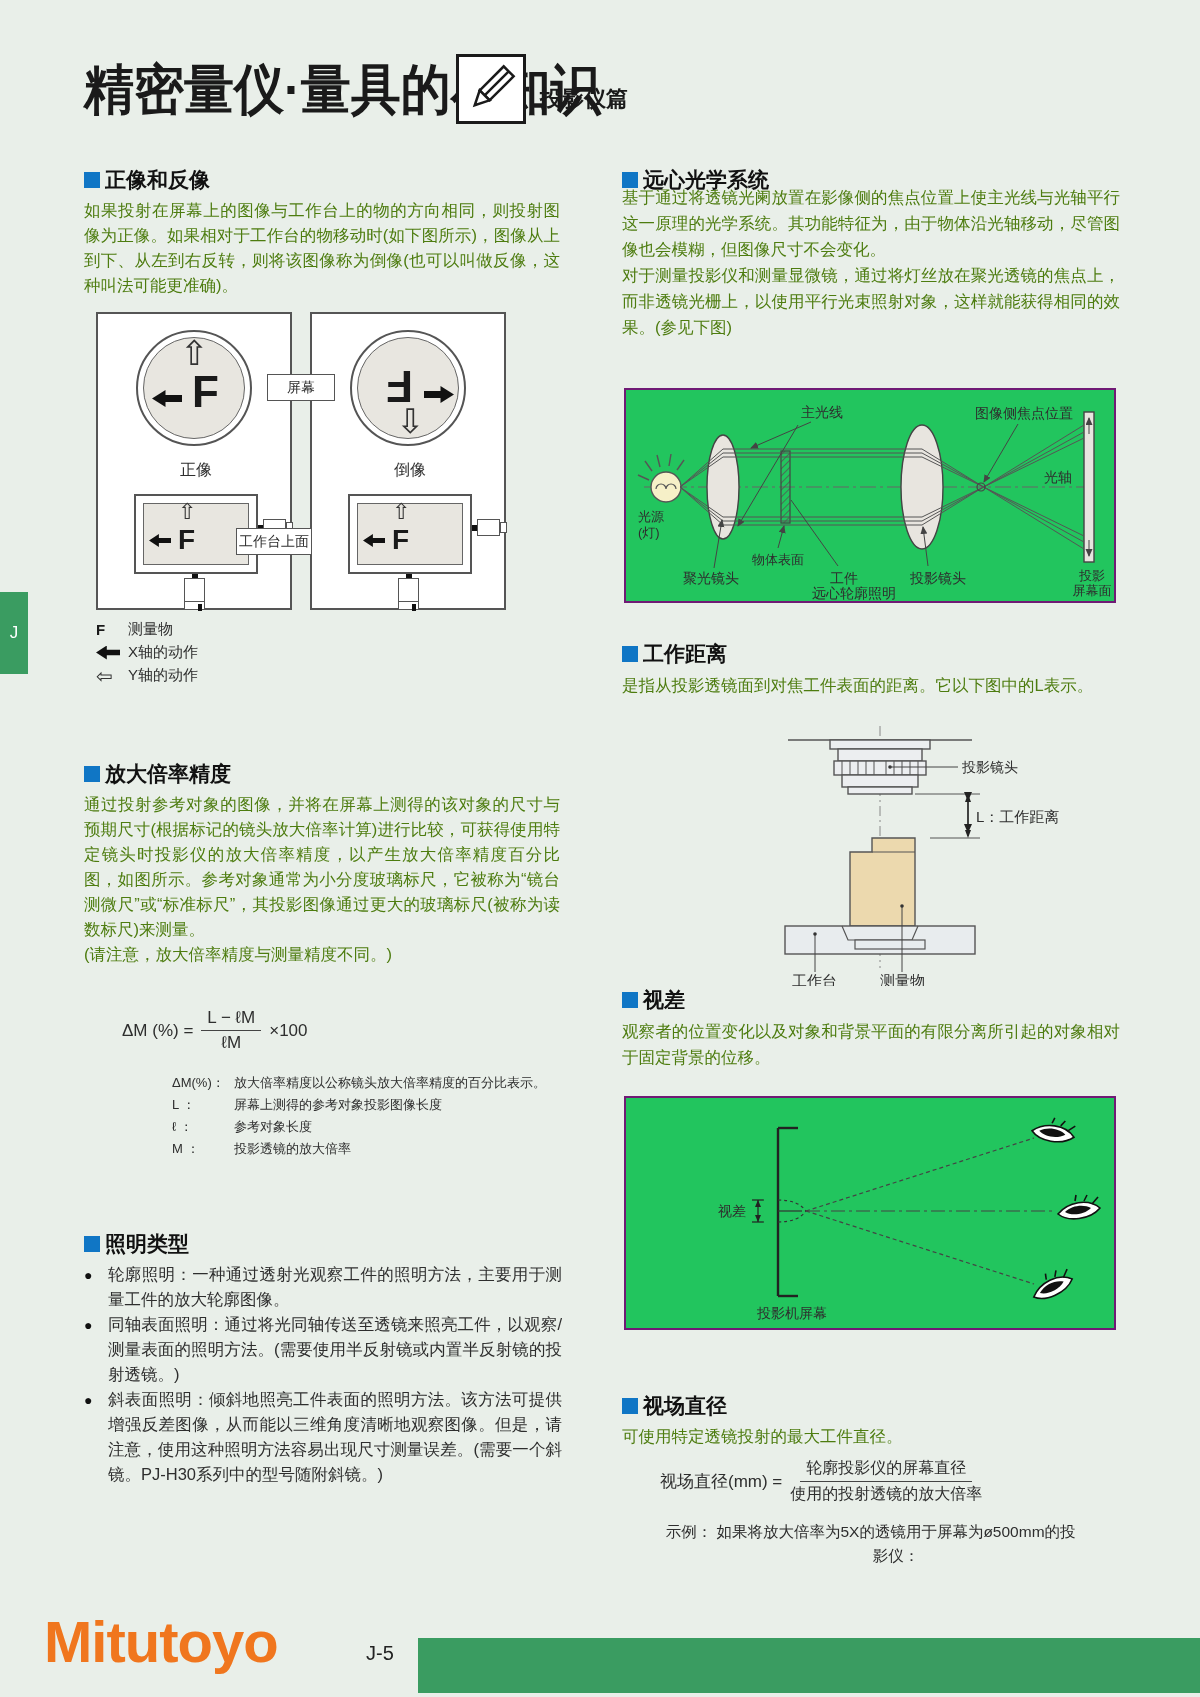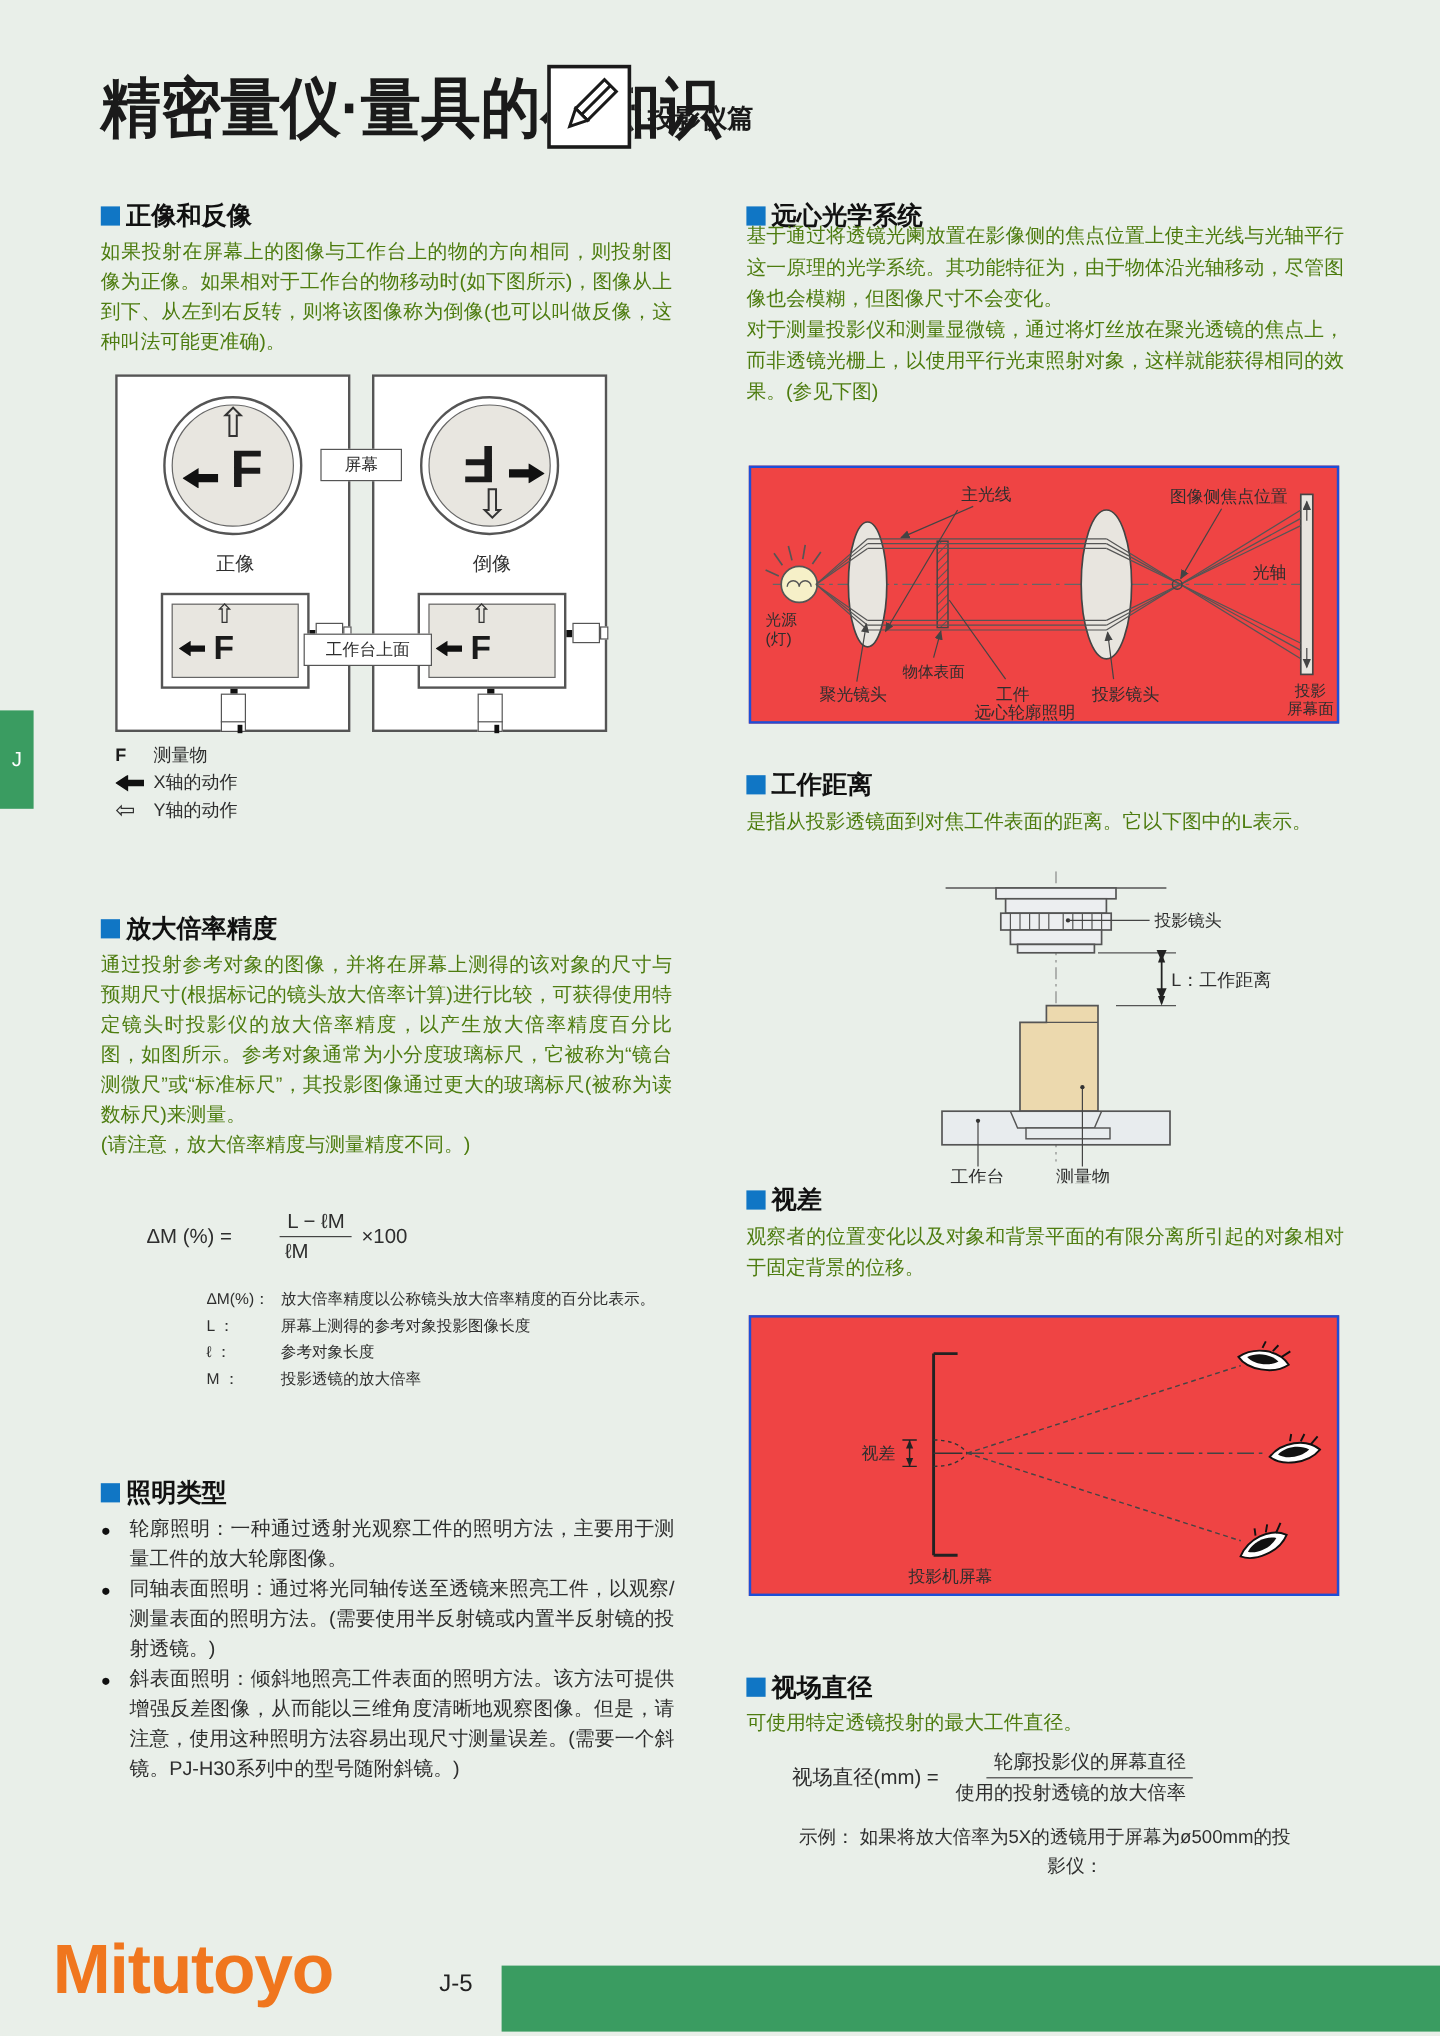--- a/index.html
+++ b/index.html
@@ -39,30 +39,30 @@
   .label-box { position:absolute; background:#fff; border:1.5px solid #555; font-size:14px; color:#2e2e2e; display:flex; align-items:center; justify-content:center; z-index:5;font-family:Liberation Serif, serif; }
   .mic-body { position:absolute; background:#fff; border:1.5px solid #555; }
   .mic-dark { position:absolute; background:#111; }
 
   .legend-row { display:flex; align-items:center; gap:8px; height:23px; font-size:15px; color:#2e2e2e; }
   .legend-f { font-weight:bold; font-size:15px; width:24px; color:#1a1a1a; }
 
   
   .formula { display:flex; align-items:center; gap:8px; font-size:17px; color:#2e2e2e; }
   .frac { display:inline-flex; flex-direction:column; align-items:center; }
-  .frac .num { padding:0 6px 2px 6px; border-bottom:1.5px solid #444;margin-left:32px; }
+  .frac .num { padding:0 6px 2px 6px; border-bottom:1.5px solid #444; }
   .frac .den { padding-top:2px; }
 
   .terms-row { display:flex; font-size:13px; line-height:22px; color:#2e2e2e; }
   .terms-row .t { width:62px; flex:none; }
 
   .bullet-row { display:flex; font-size:16.5px; line-height:25px; color:#2e2e2e; text-align:justify; }
   .bullet-row .bm { flex:none; width:24px; font-size:14px; padding-top:1px; color:#111; }
 
-  .diag-box { position:absolute; background:#ef4444; border:2px solid #1d4ed8; }
+  .diag-box { position:absolute; background:#22c55e; border:2px solid #701a75; }
   svg text { font-family:"Liberation Sans", sans-serif; fill:#2e2e2e; }
 
   
   .logo { font-size:58px; font-weight:900; color:#f0761e; letter-spacing:-1px; }
   .green-bar { position:absolute; background:#3a9c61; }
   .page-num { font-size:20px; color:#222; }
   .side-tab { position:absolute; background:#3a9c61; color:#fff; display:flex; align-items:center; justify-content:center; font-size:17px; }
 </style>
 </head>
 <body>
@@ -141,21 +141,21 @@
       <div class="mic-dark" style="left:94px; top:260px; width:6px; height:5px;"></div>
       <div class="mic-body" style="left:86px; top:264px; width:21px; height:32px;">
         <div style="position:absolute; left:-1px; right:-1px; top:22px; border-top:1.5px solid #555;"></div>
       </div>
       <div class="mic-dark" style="left:100px; top:290px; width:4px; height:7px;"></div>
     </div>
 
     <div class="label-box" style="left:171px; top:62px; width:68px; height:27px;">
       <span>屏幕</span>
     </div>
-    <div class="label-box" style="left:157px; top:216px; width:107px; height:27px;">
+    <div class="label-box" style="left:140px; top:216px; width:76px; height:27px;">
       <span>工作台上面</span>
     </div>
   </div>
 
   <div class="abs" style="left:96px; top:618px;">
     <div class="legend-row">
       <span class="legend-f">F</span>
       <span>测量物</span>
     </div>
     <div class="legend-row">

